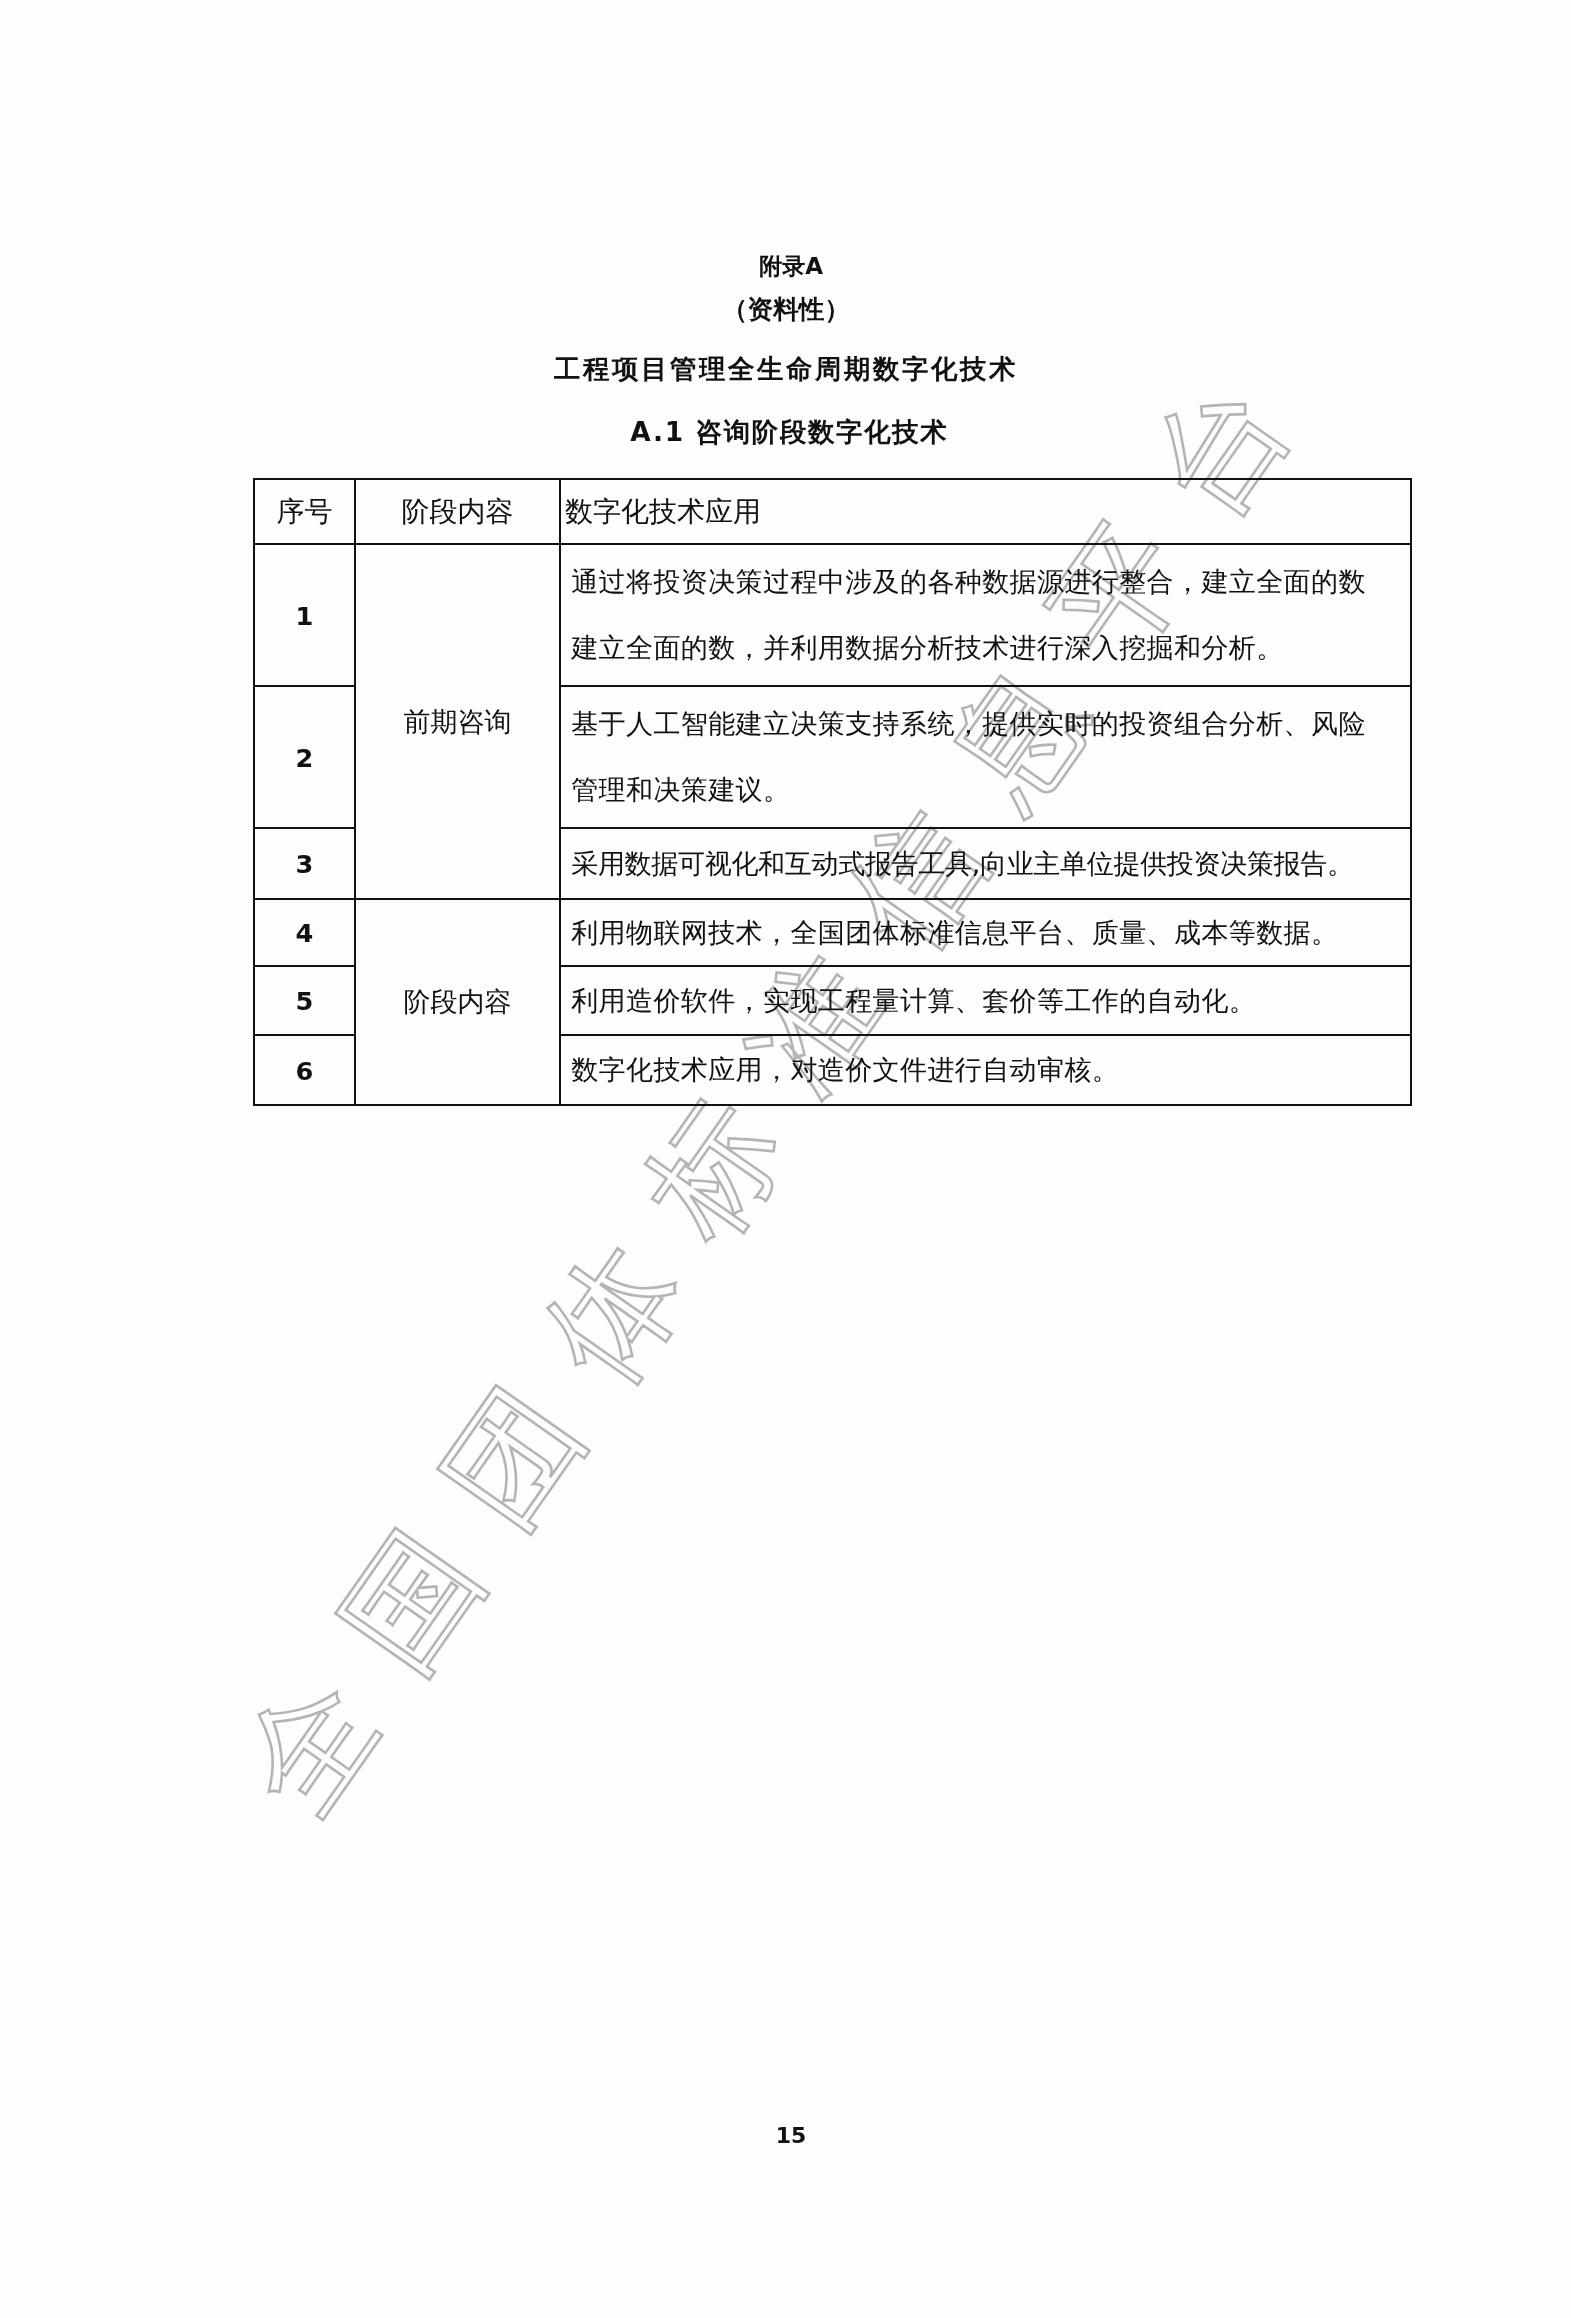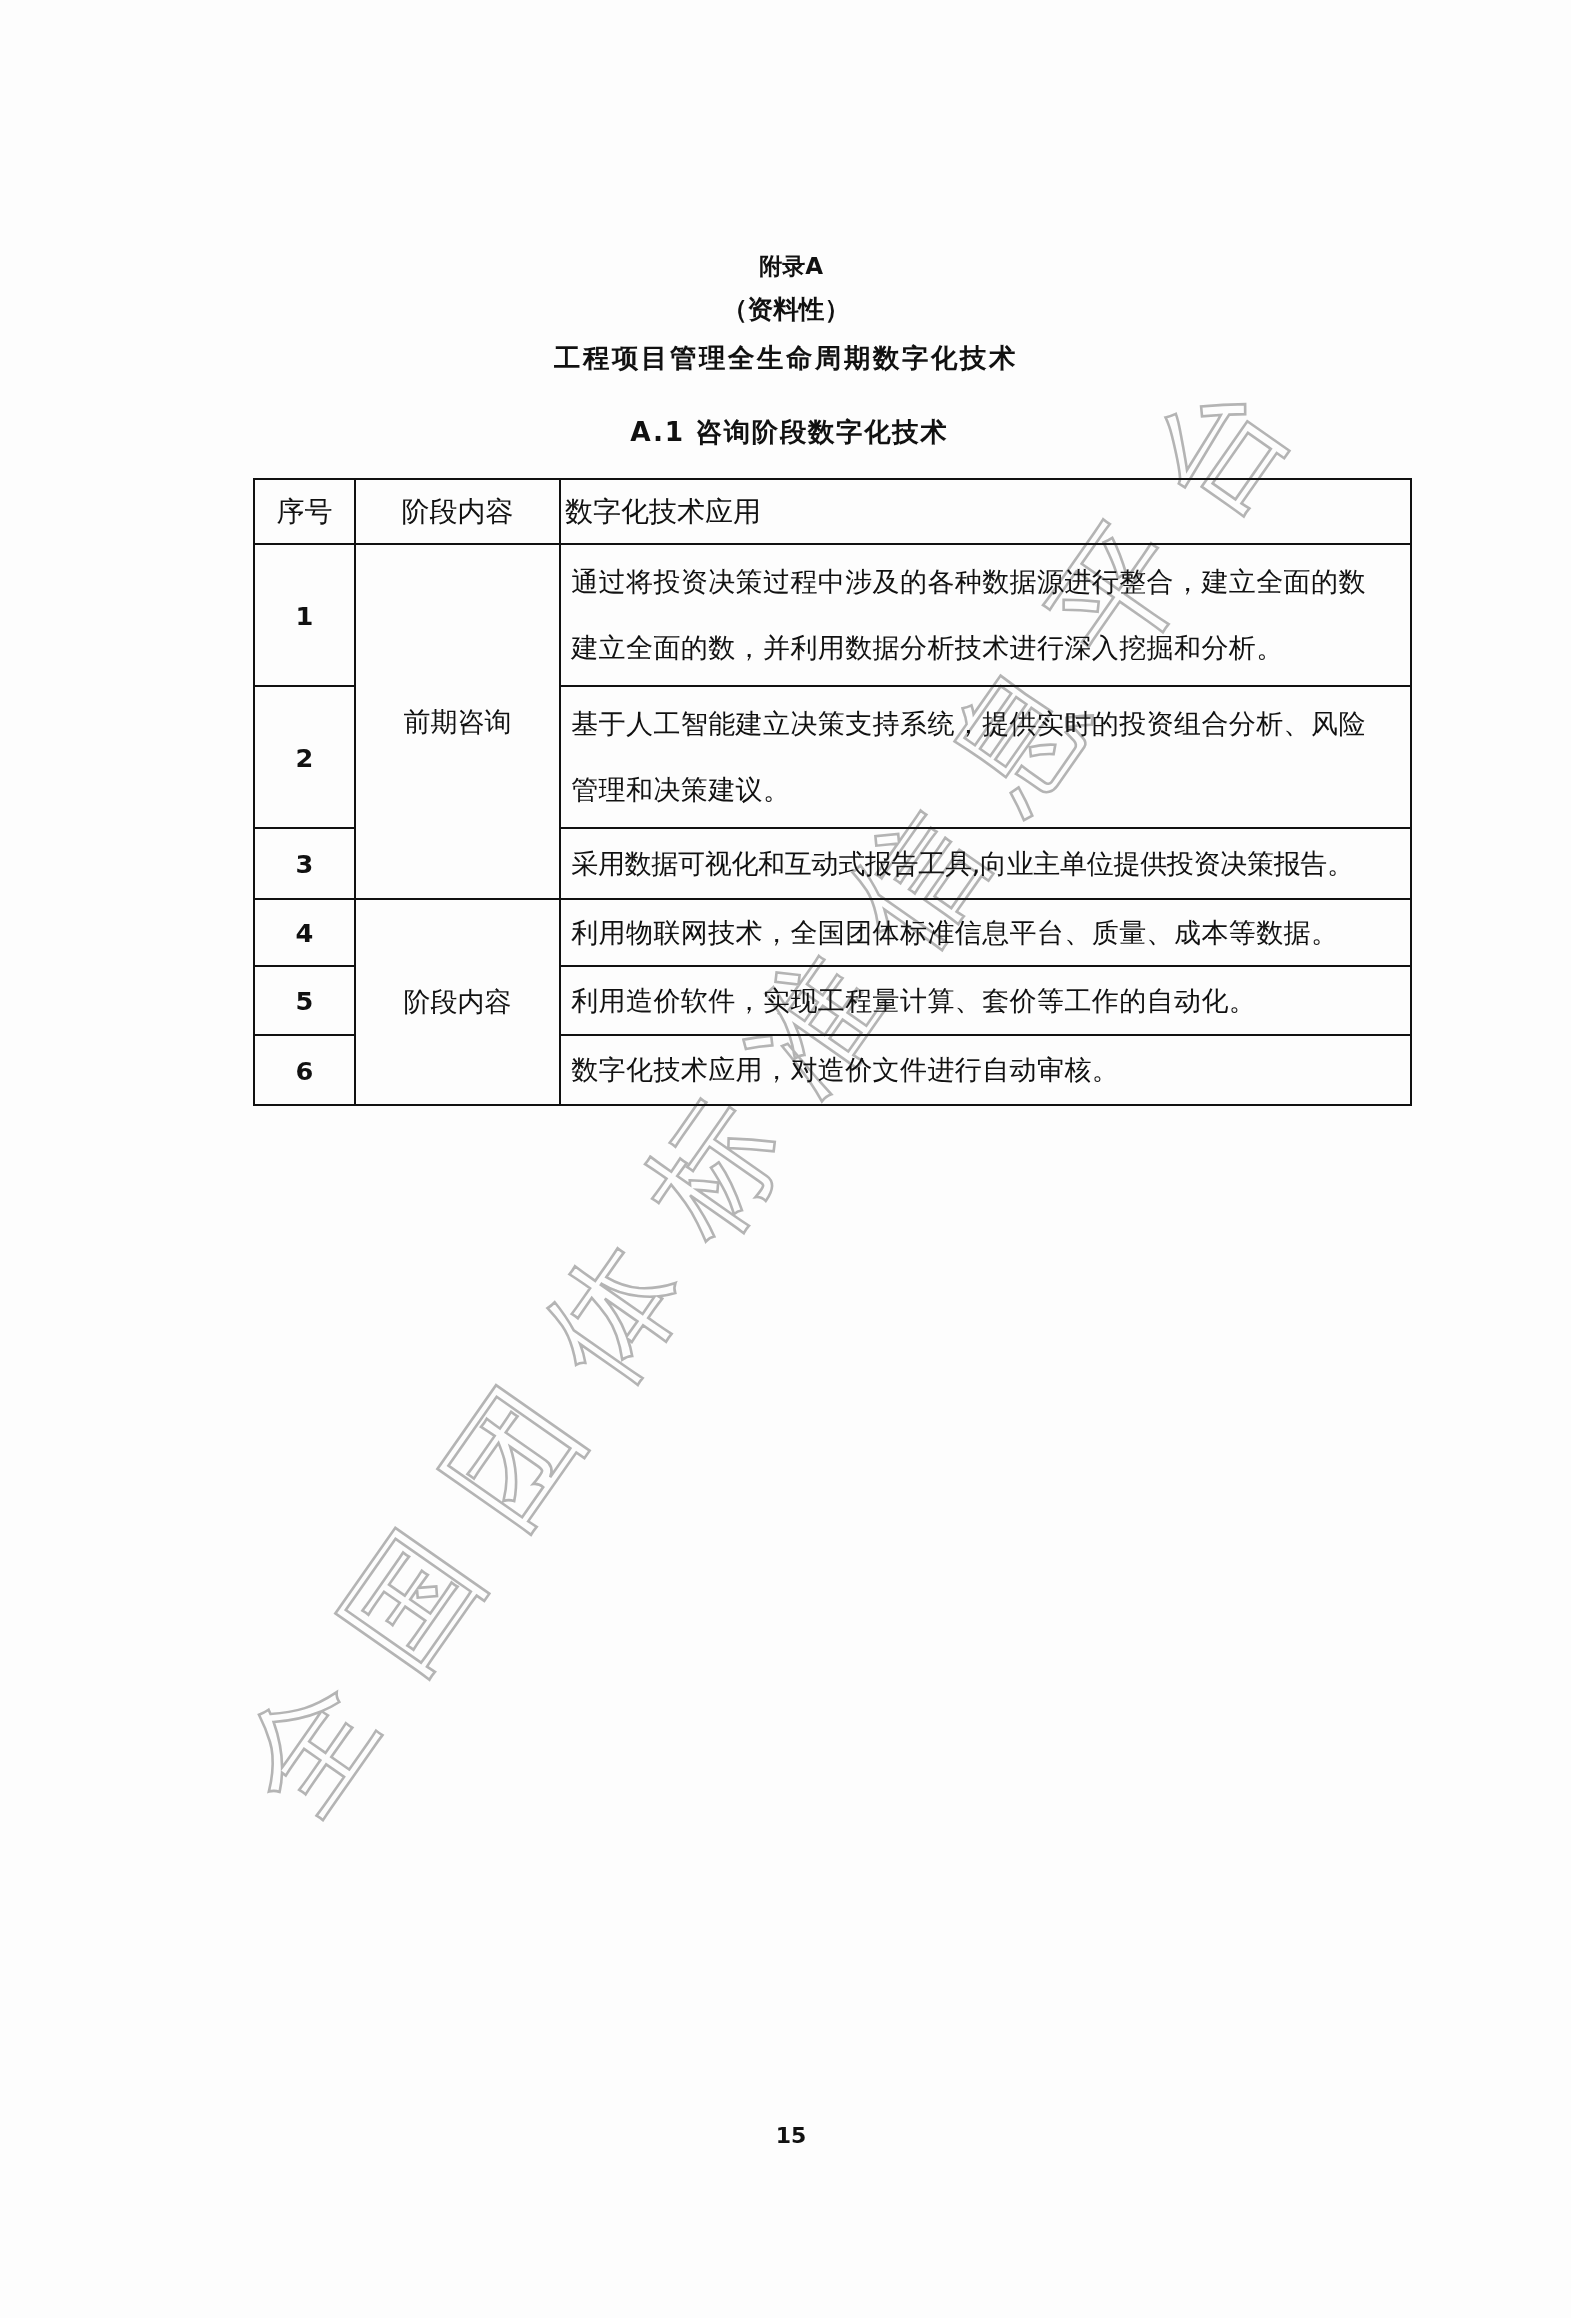--- a/index.html
+++ b/index.html
@@ -8,21 +8,21 @@
     background: #fdfdfd;
     font-family: "DejaVu Sans", "Liberation Sans", sans-serif;
     color: #111;
   }
   .center-line {
     position: absolute; left: 0; width: 1572px; text-align: center;
     font-weight: bold; white-space: nowrap;
   }
   #appendix-label { top: 251px; font-size: 23px; padding-left: 5.1px; }
   #appendix-nature { top: 292px; font-size: 25.6px; }
-  #doc-title { top: 341px; font-size: 26.4px; letter-spacing: 2.6px; }
+  #doc-title { top: 352px; font-size: 26.4px; letter-spacing: 2.6px; }
   #section-title { top: 415px; font-size: 26.4px; letter-spacing: 1.7px; padding-left: 3.4px; }
 
   #tech-table {
     position: absolute; left: 253px; top: 478px;
     border-collapse: collapse; table-layout: fixed;
     font-size: 27px;
   }
   #tech-table td, #tech-table th {
     border: 2.6px solid #111; padding: 4px; vertical-align: middle;
     font-weight: normal;

